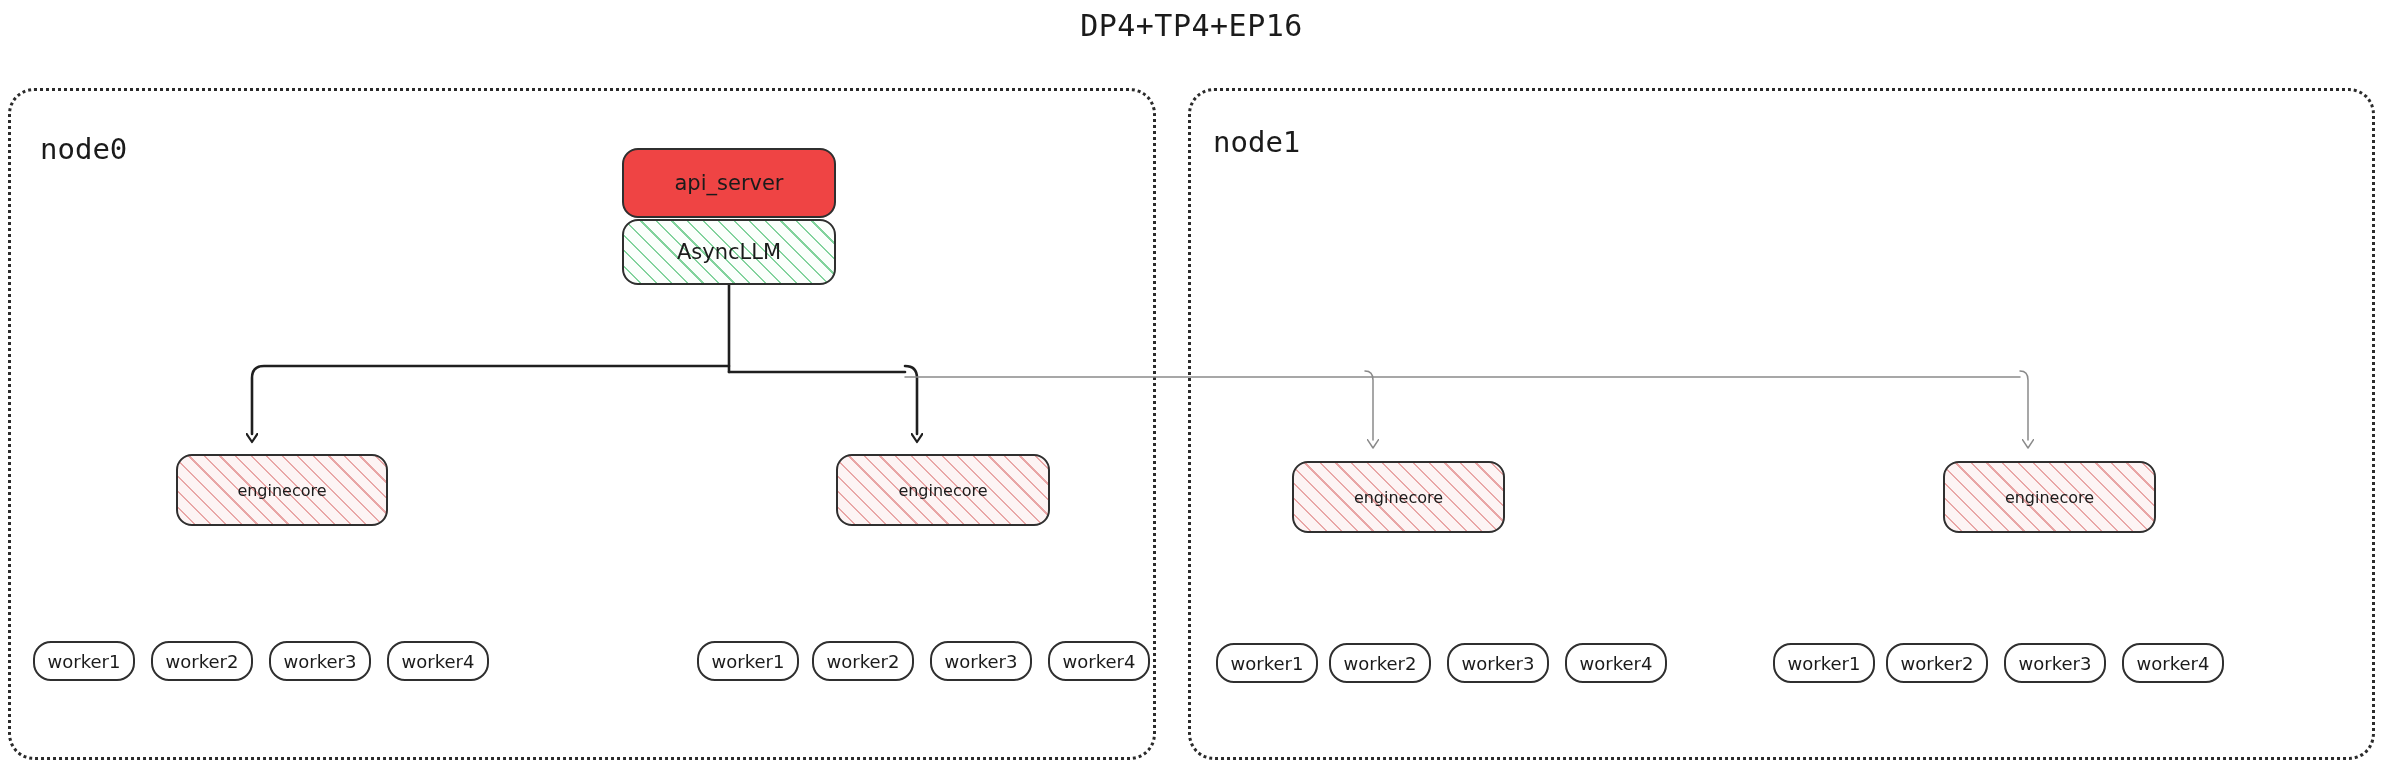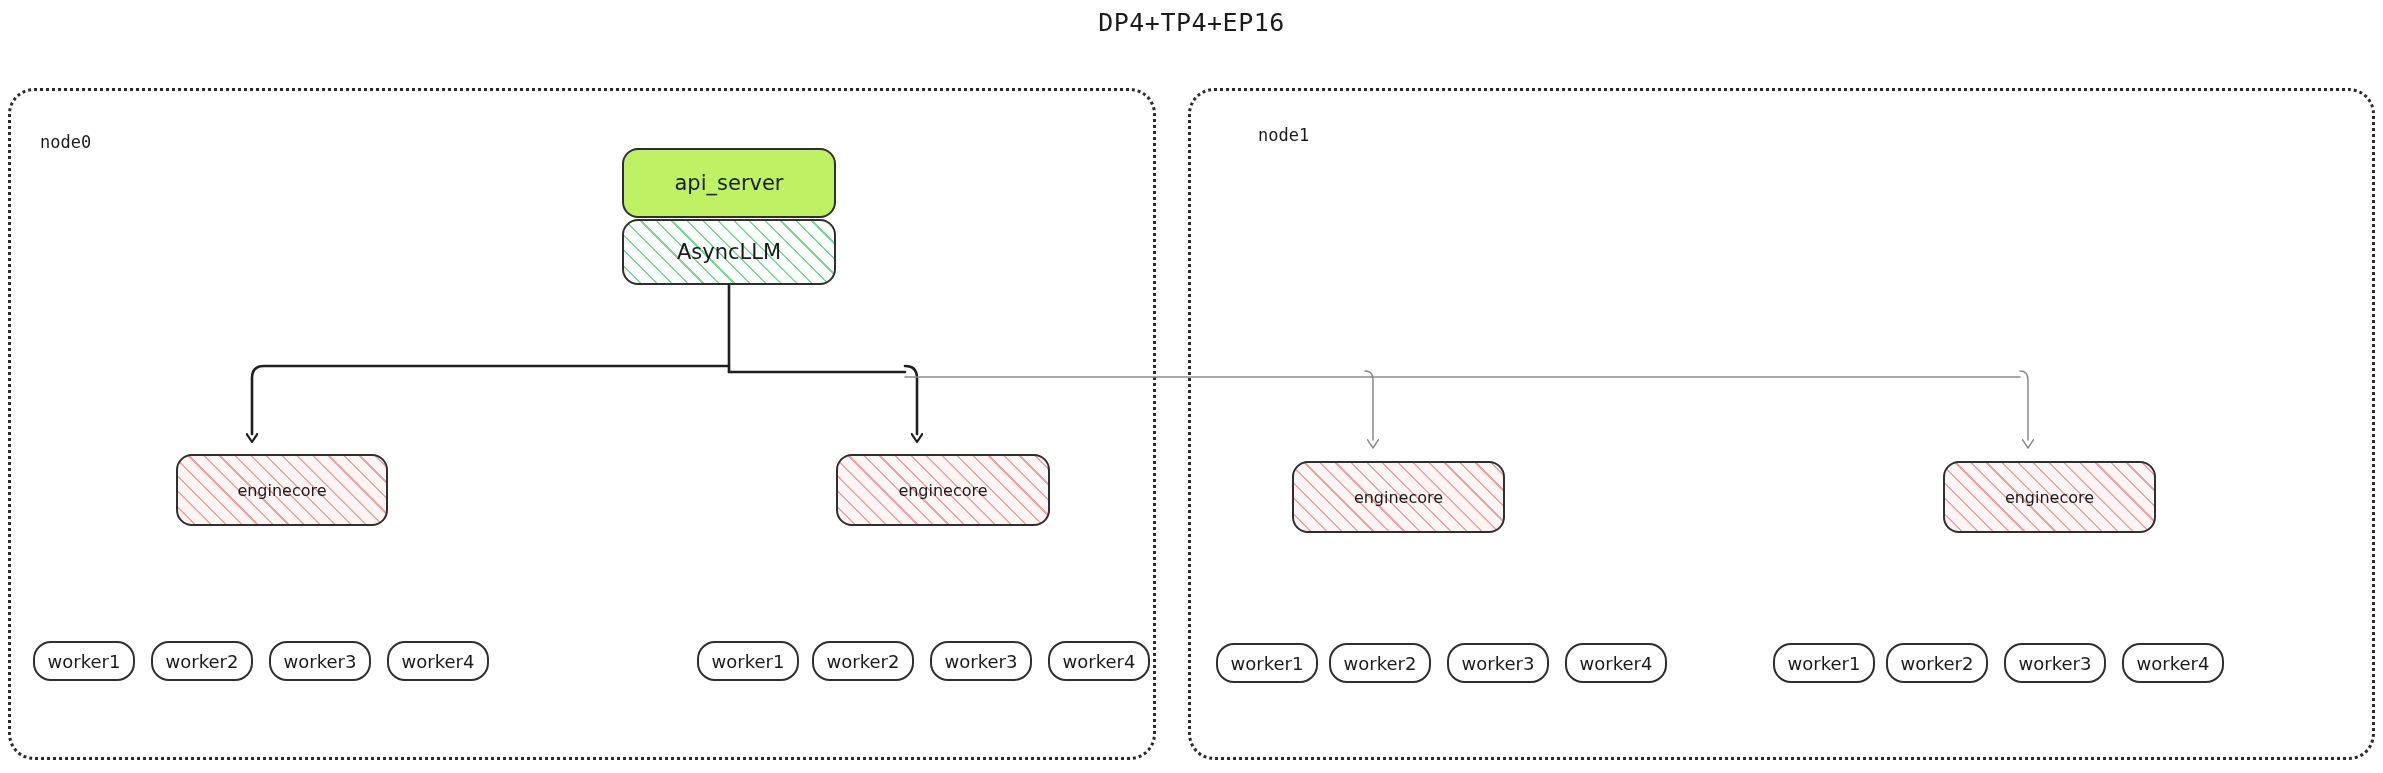--- a/index.html
+++ b/index.html
@@ -20,39 +20,39 @@
   }
 
   
   #diagram-title {
     position: absolute;
     left: 0;
     top: 8px;
     width: 2383px;
     text-align: center;
     font-family: "DejaVu Sans Mono", monospace;
-    font-size: 25px;
+    font-size: 30px;
     font-weight: 400;
     letter-spacing: 0.5px;
     color: #1b1b1b;
     white-space: pre;
   }
 
   
   .node-box {
     position: absolute;
     border: 3px dotted #2b2b2b;
     border-radius: 26px;
     box-sizing: border-box;
     background: transparent;
   }
   .node-label {
     position: absolute;
     font-family: "DejaVu Sans Mono", monospace;
-    font-size: 17px;
+    font-size: 29px;
     color: #1b1b1b;
     white-space: pre;
   }
 
   
   #wires {
     position: absolute;
     left: 0;
     top: 0;
     width: 2383px;
@@ -70,21 +70,21 @@
     align-items: center;
     justify-content: center;
     background: #ffffff;
     color: #1b1b1b;
     white-space: pre;
   }
 
   .shape-api {
     border-radius: 16px;
     font-size: 21px;
-    background: #bef264;
+    background: #ef4444;
   }
 
   .shape-async {
     border-radius: 16px;
     font-size: 21px;
     background-color: #fbfffc;
     background-image: repeating-linear-gradient(
         45deg,
         rgba(109, 203, 140, 0.85) 0px,
         rgba(109, 203, 140, 0.85) 1.6px,
@@ -122,21 +122,21 @@
 <body>
 
 <div id="canvas">
 
   <div id="diagram-title">DP4+TP4+EP16</div>
 
   <div class="node-box" style="left:8px; top:88px; width:1148px; height:672px;"></div>
   <div class="node-label" style="left:40px; top:132px;">node0</div>
 
   <div class="node-box" style="left:1188px; top:88px; width:1187px; height:672px;"></div>
-  <div class="node-label" style="left:1213px; top:125px;margin-left:45px;">node1</div>
+  <div class="node-label" style="left:1213px; top:125px;">node1</div>
 
   <svg id="wires" viewBox="0 0 2383 773" xmlns="http://www.w3.org/2000/svg">
     <defs>
       <marker id="arrow-dark" markerWidth="12" markerHeight="12" refX="1" refY="6" orient="auto" markerUnits="userSpaceOnUse">
         <path d="M 0 0 L 9 6 L 0 12" fill="none" stroke="#1f1f1f" stroke-width="2.2" stroke-linecap="round" stroke-linejoin="round"></path>
       </marker>
       <marker id="arrow-gray" markerWidth="12" markerHeight="12" refX="1" refY="6" orient="auto" markerUnits="userSpaceOnUse">
         <path d="M 0 0 L 9 6 L 0 12" fill="none" stroke="#8a8a8a" stroke-width="1.5" stroke-linecap="round" stroke-linejoin="round"></path>
       </marker>
     </defs>

